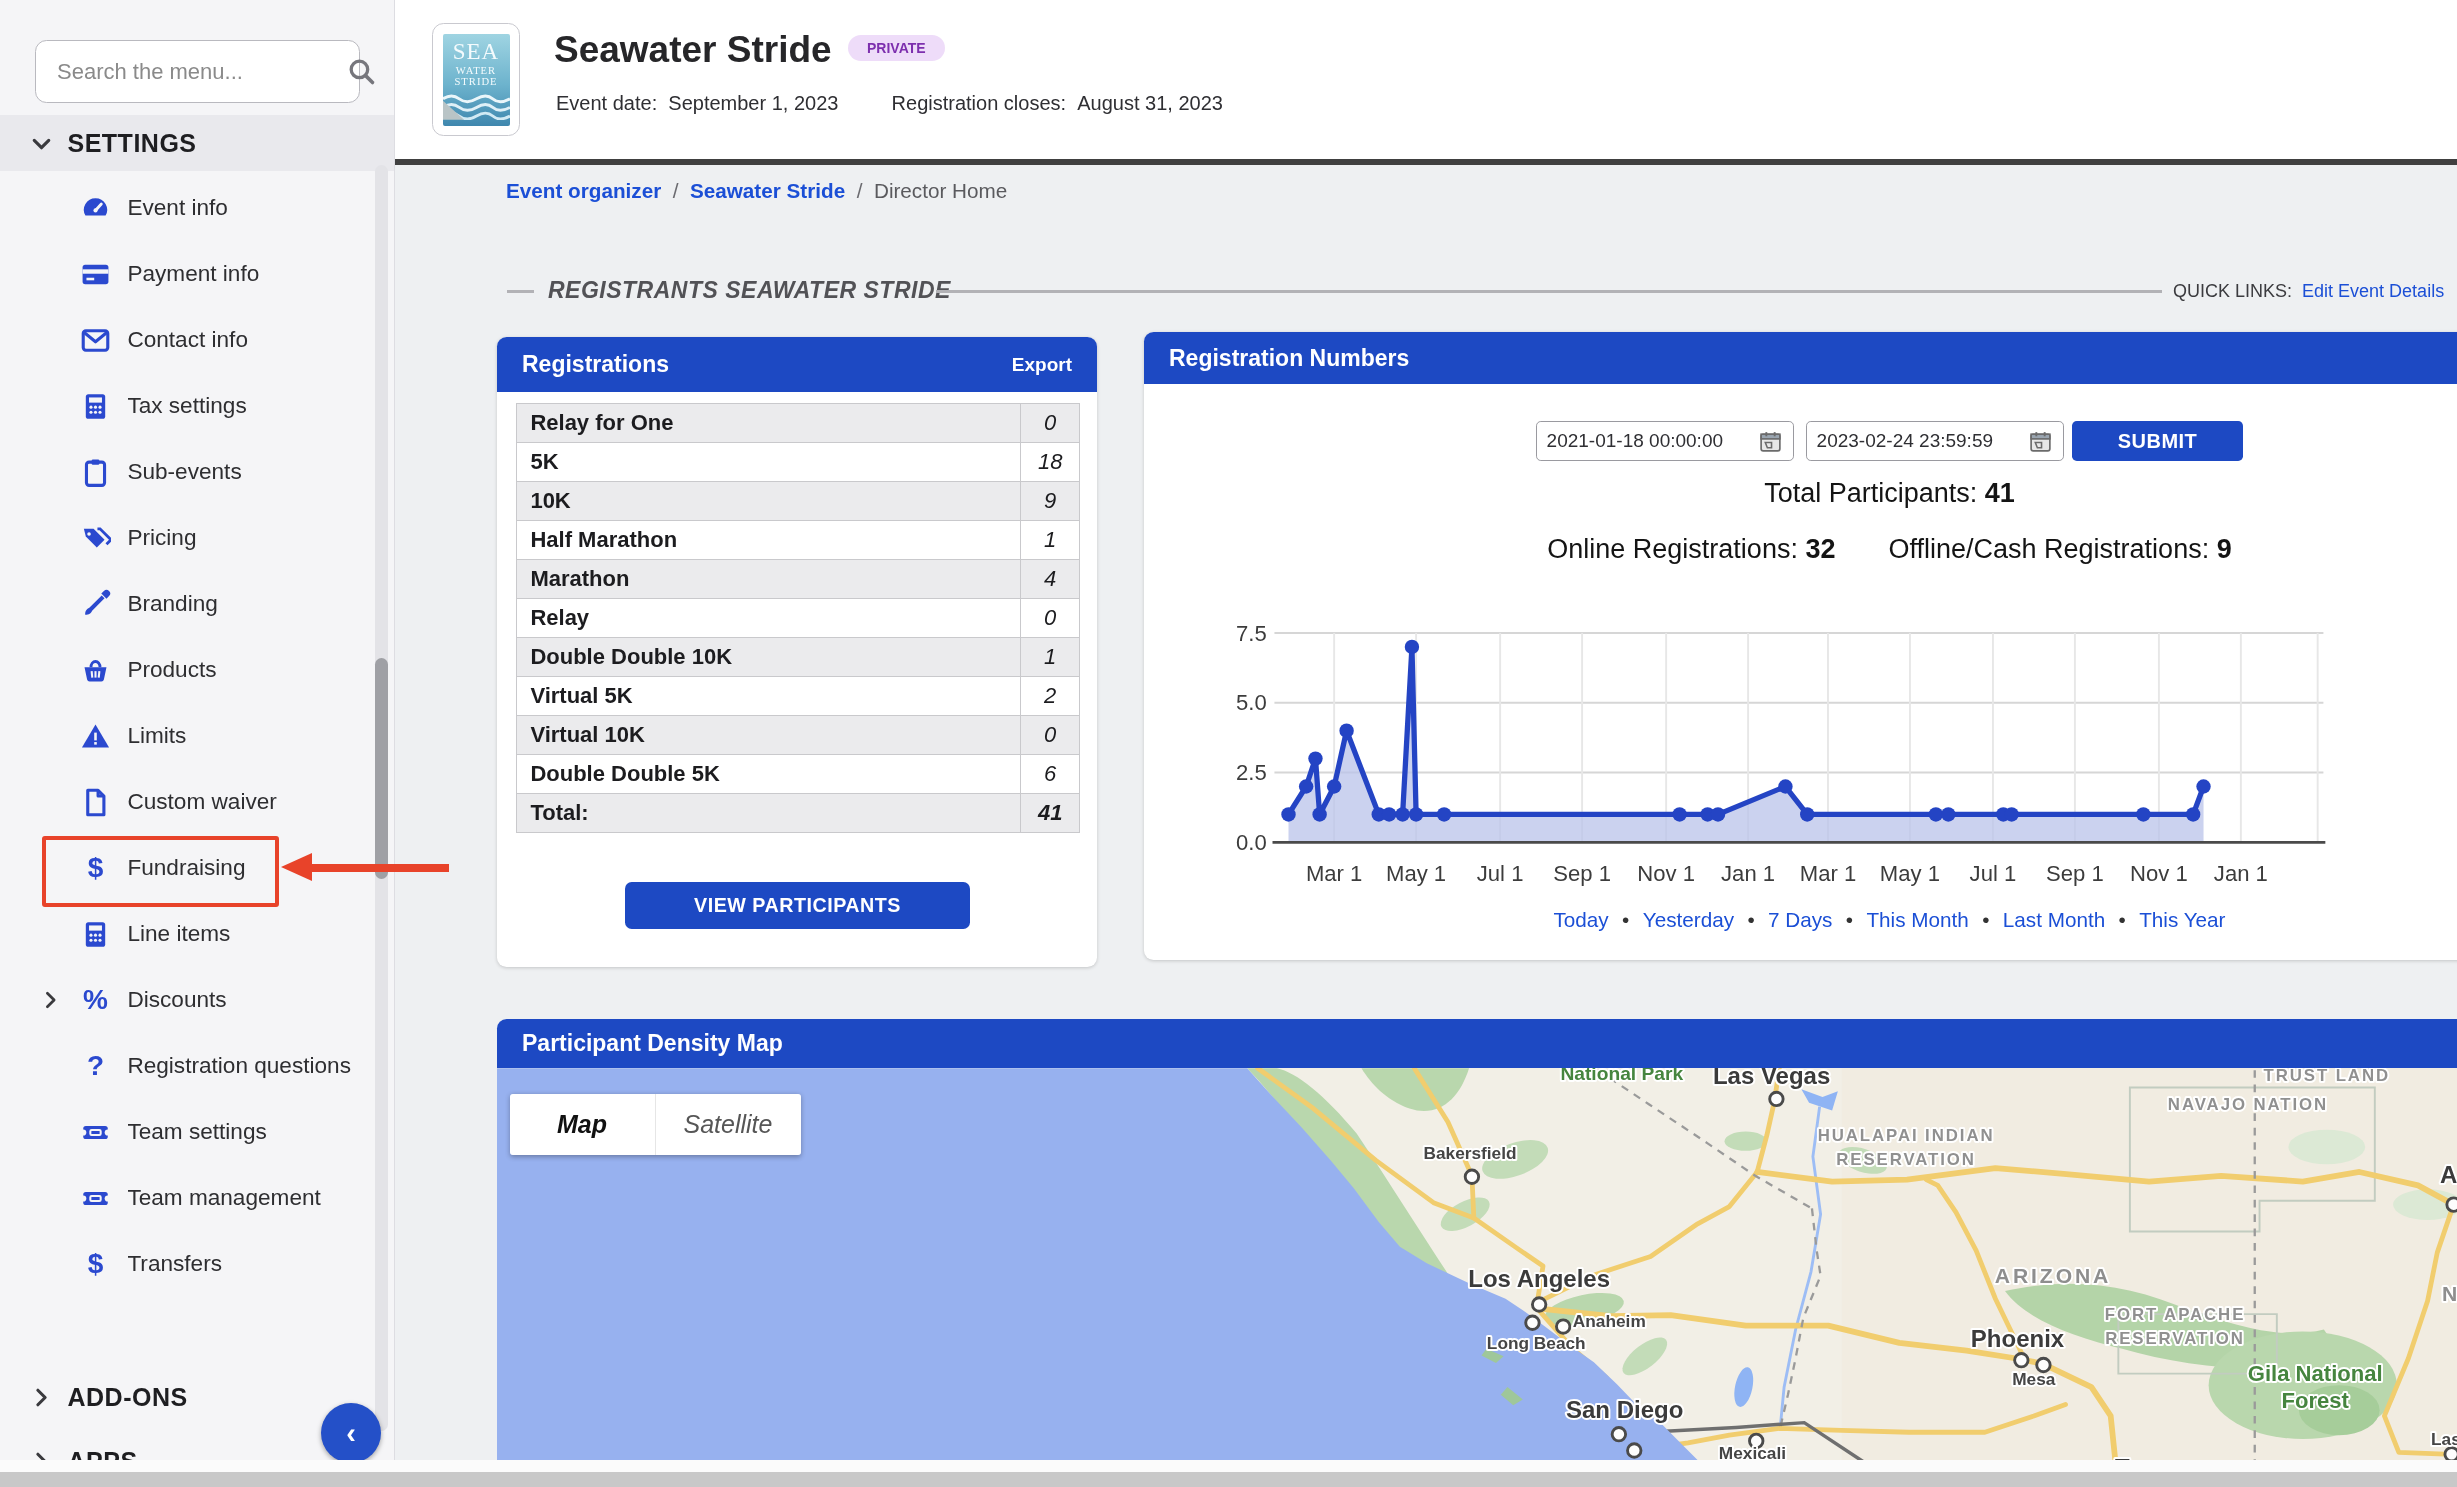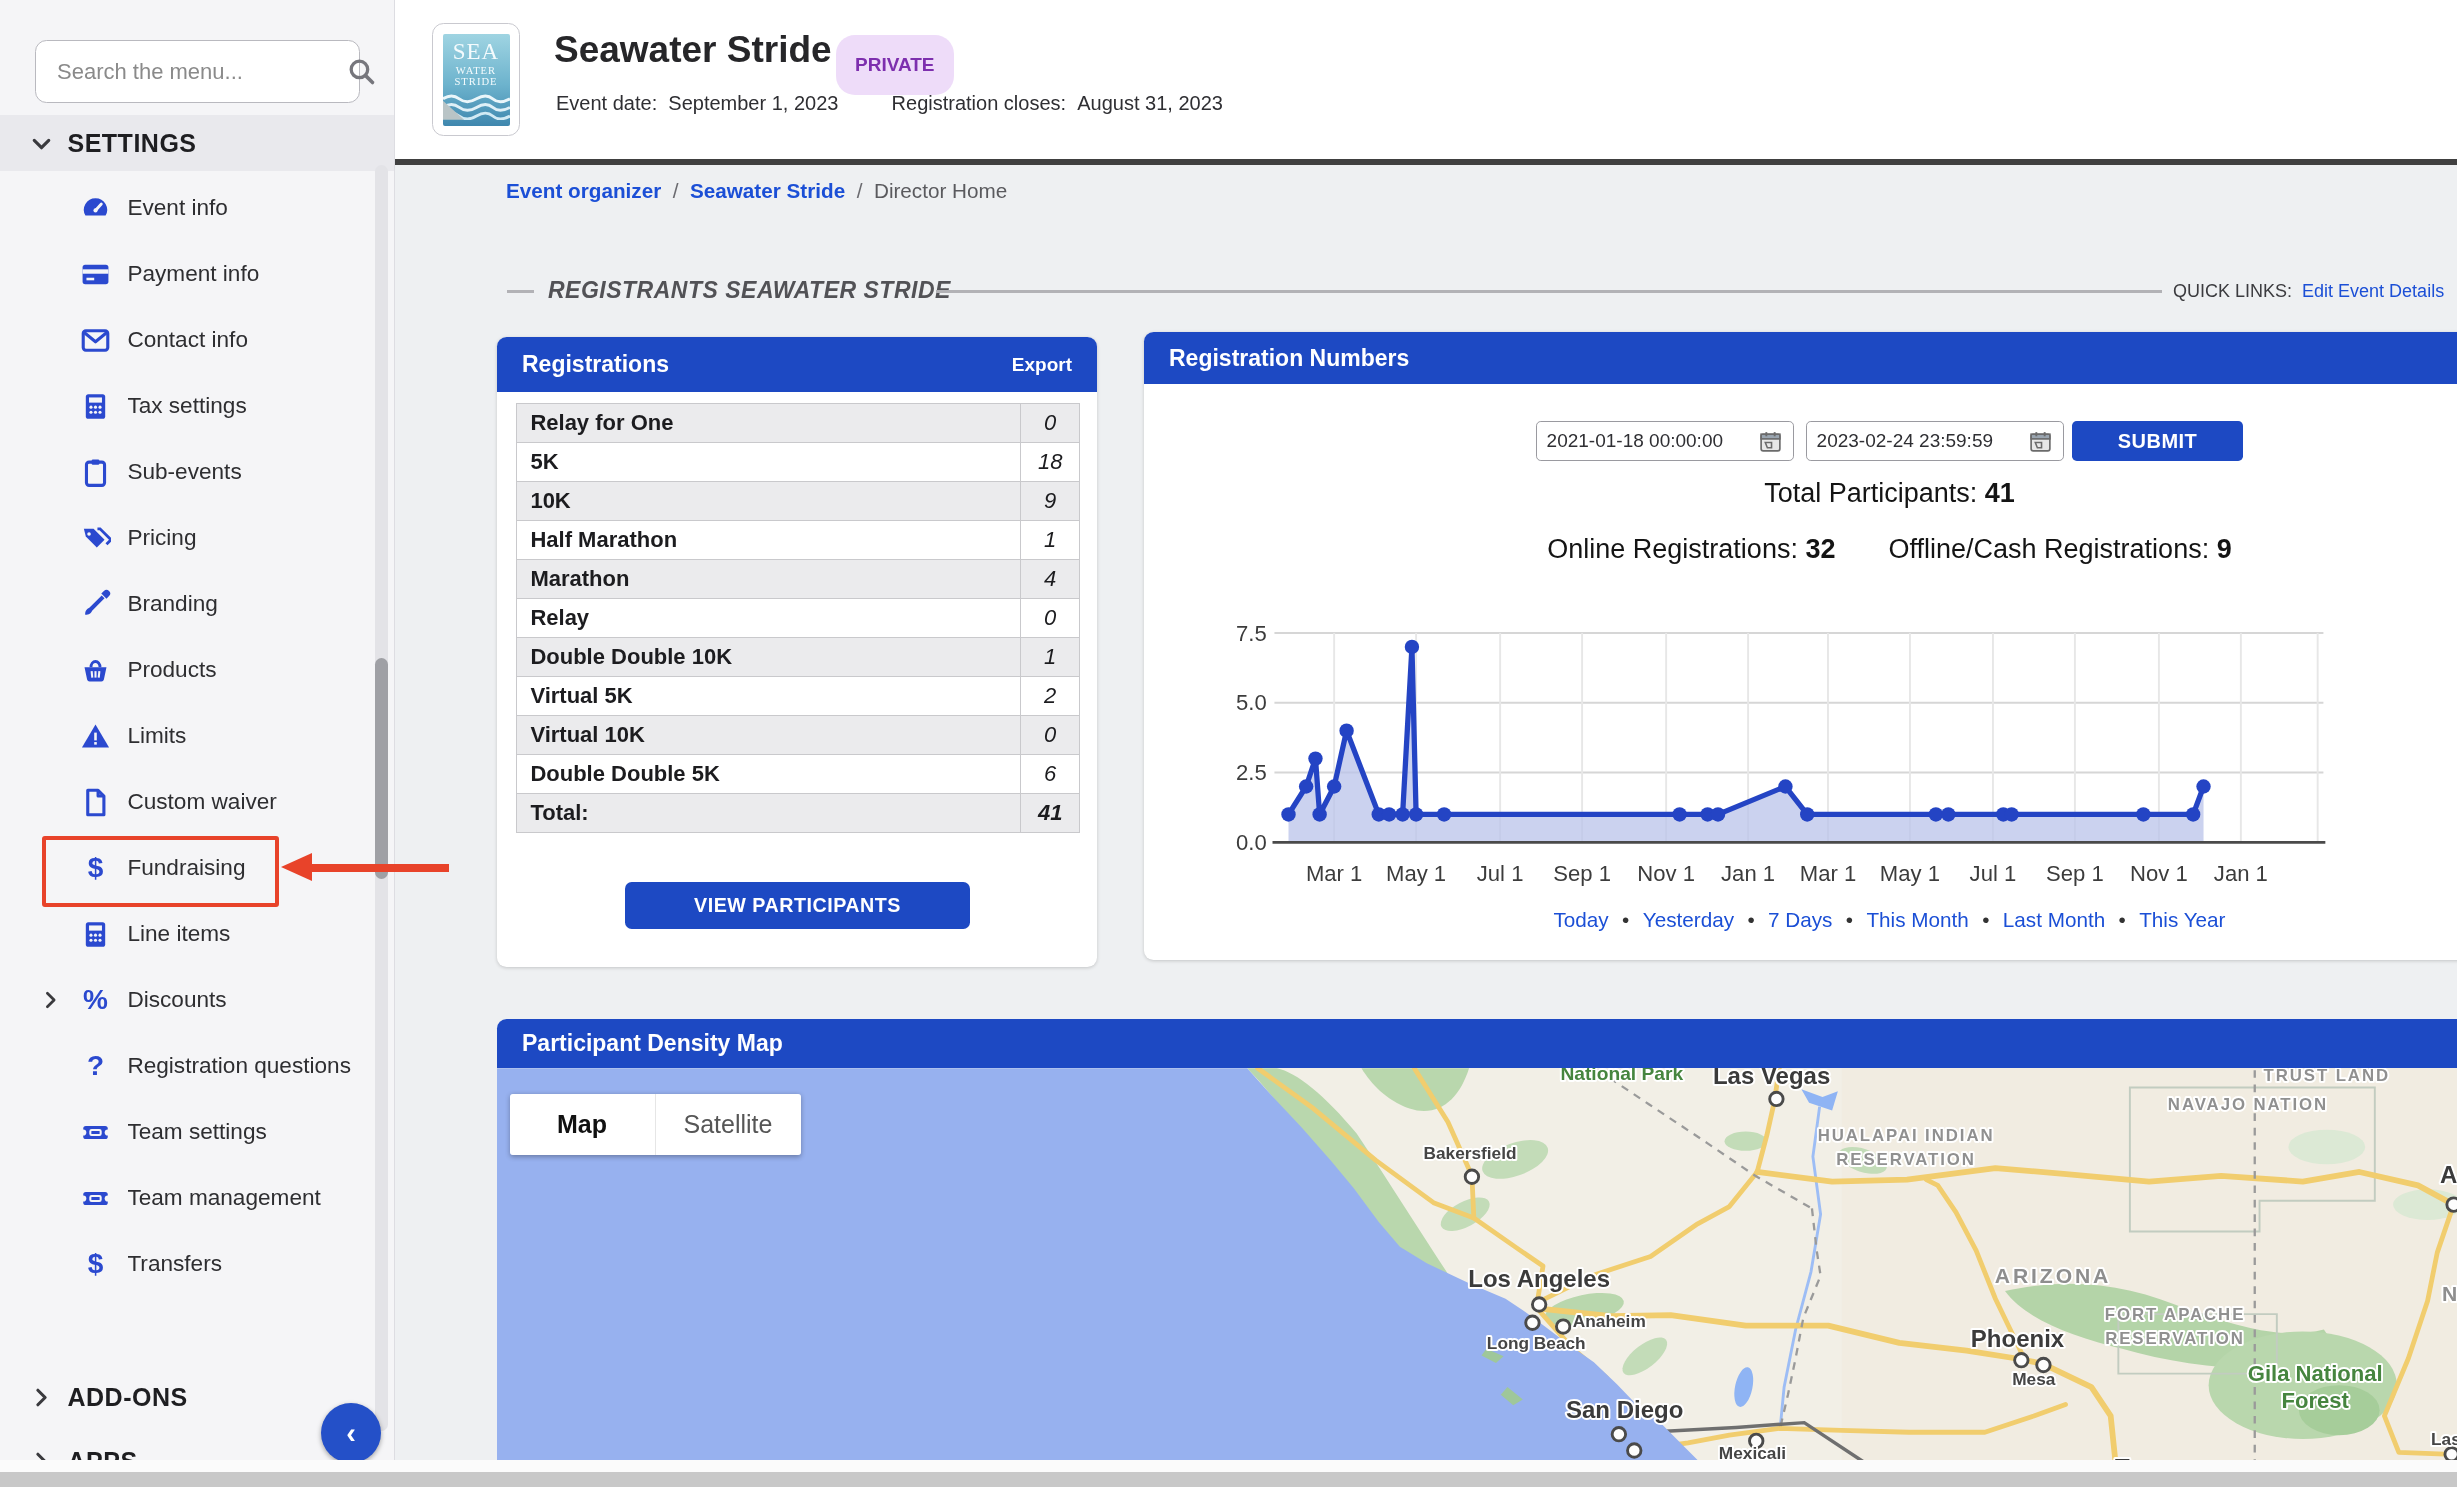--- a/index.html
+++ b/index.html
@@ -37,21 +37,21 @@
   
   #main-head{position:absolute;left:395px;top:0;width:2063px;height:159px;background:#ffffff;border-bottom:6px solid #404040;}
   #logo{position:absolute;left:37px;top:23px;width:86px;height:111px;border:1.9px solid #c9c9cf;border-radius:11.5px;background:#fff;display:flex;align-items:center;justify-content:center;}
   #logo-inner{width:67px;height:92px;background:linear-gradient(180deg,#9fd4e2 0%,#6db3cd 55%,#3f87ae 100%);border-radius:1.9px;position:relative;overflow:hidden;
     display:flex;flex-direction:column;align-items:center;color:#f4fbfd;font-family:"Liberation Serif",serif;text-align:center;}
   #logo-inner .l1{font-size:23px;letter-spacing:1px;margin-top:5.8px;}
   #logo-inner .l2{font-size:10.6px;letter-spacing:1px;}
   #logo-inner .l3{font-size:10.6px;letter-spacing:1px;}
   #logo-inner svg{position:absolute;bottom:5.8px;left:0;}
   #evt-title{position:absolute;left:159px;top:29px;font-size:37px;font-weight:bold;color:#262629;}
-  #evt-badge{position:absolute;left:441px;top:35px;background:#eedcf9;color:#7d2fae;font-size:19px;font-weight:bold;border-radius:19px;padding:19px 19px;}
+  #evt-badge{position:absolute;left:453px;top:35px;background:#eedcf9;color:#7d2fae;font-size:14px;font-weight:bold;border-radius:19px;padding:5px 19px;}
   #evt-info{position:absolute;left:161px;top:92px;font-size:20px;color:#2f2f33;}
   #evt-info .gap{display:inline-block;width:42px;}
   
   #breadcrumb{position:absolute;left:506px;top:179px;font-size:20.7px;font-weight:bold;color:#5c5c60;}
   #breadcrumb a{color:#1b4fd6;text-decoration:none;cursor:pointer;}
   #breadcrumb .sep{color:#6b6b70;font-weight:normal;padding:0 11.5px;}
   #breadcrumb .current{color:#5a5a5e;font-weight:normal;}
   
   #legend-left{position:absolute;left:507px;top:290px;width:27px;height:2.9px;background:#b2b2b6;}
   #legend-text{position:absolute;left:548px;top:277px;font-size:23px;font-style:italic;font-weight:bold;color:#525256;letter-spacing:0.5px;}
@@ -85,21 +85,21 @@
   #onoff-line{position:absolute;left:0;width:1491px;top:202px;text-align:center;font-size:27px;color:#141414;}
   #onoff-line .gap{display:inline-block;width:38px;}
   #chart-host{position:absolute;left:86px;top:275px;width:1134px;height:317px;}
   #range-links{position:absolute;left:0;width:1491px;top:576px;text-align:center;font-size:20.7px;color:#2c2c30;}
   #range-links a{color:#1b4fd6;text-decoration:none;cursor:pointer;}
   #range-links .dot{padding:0 13.4px;color:#333;}
   
   #card-map{left:497px;top:1019px;width:2238px;height:449px;border-radius:9.6px 9.6px 0 0;box-shadow:none;}
   #card-map .card-head{height:49px;border-radius:9.6px 9.6px 0 0;}
   #map-body{position:absolute;left:0;top:49px;width:2238px;height:400px;overflow:hidden;background:#f2efe6;cursor:grab;}
-  #map-controls{position:absolute;left:12.5px;top:26px;height:61px;display:flex;box-shadow:0 1.9px 4.8px rgba(0,0,0,.3);border-radius:2.9px;z-index:5;}
+  #map-controls{position:absolute;left:12.5px;top:26px;height:61px;display:flex;box-shadow:0 1.9px 4.8px rgba(0,0,0,.3);border-radius:2.9px;z-index:5;font-style:italic;}
   .map-btn{width:145px;background:#fff;display:flex;align-items:center;justify-content:center;font-size:25px;cursor:pointer;}
   #map-btn-map{border-radius:2.9px 0 0 2.9px;font-weight:bold;color:#111;border-right:1px solid #e6e6e6;}
   #map-btn-sat{border-radius:0 2.9px 2.9px 0;color:#565656;}
   .mlbl{paint-order:stroke;stroke:#ffffff;stroke-width:4px;stroke-linejoin:round;font-family:"Liberation Sans",sans-serif;}
   .lbl-city{font-size:25px;font-weight:bold;fill:#3b3b3b;}
   .lbl-town{font-size:18px;font-weight:bold;fill:#454545;}
   .lbl-region-lg{font-size:22px;fill:#8e8e8e;letter-spacing:3px;font-weight:bold;}
   .lbl-region-sm{font-size:17.5px;fill:#909090;letter-spacing:2px;font-weight:bold;}
   .lbl-park{font-size:20px;fill:#46853f;font-weight:bold;}
   .lbl-park-lg{font-size:23px;fill:#46853f;font-weight:bold;}

